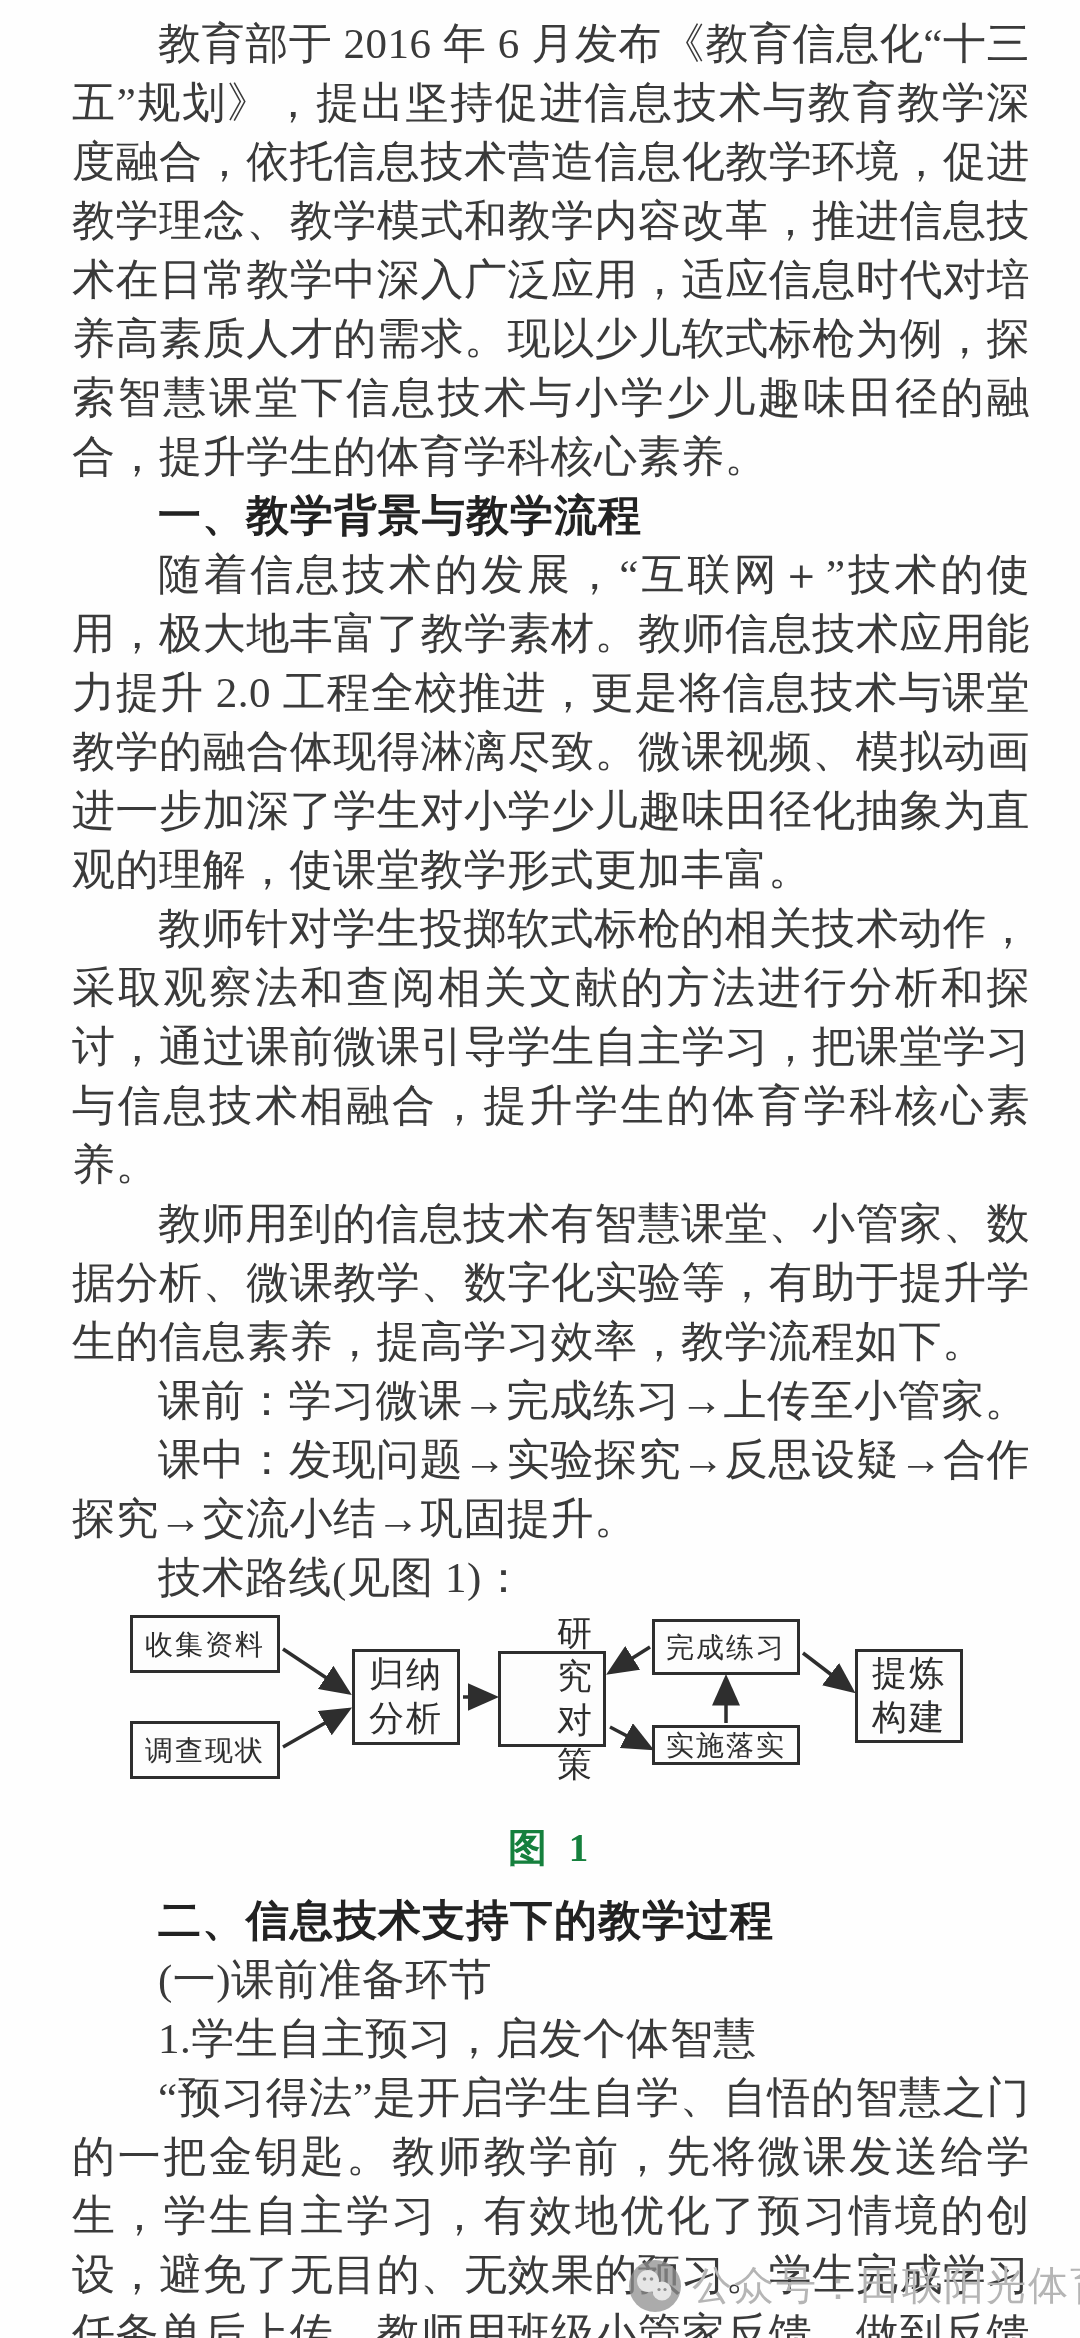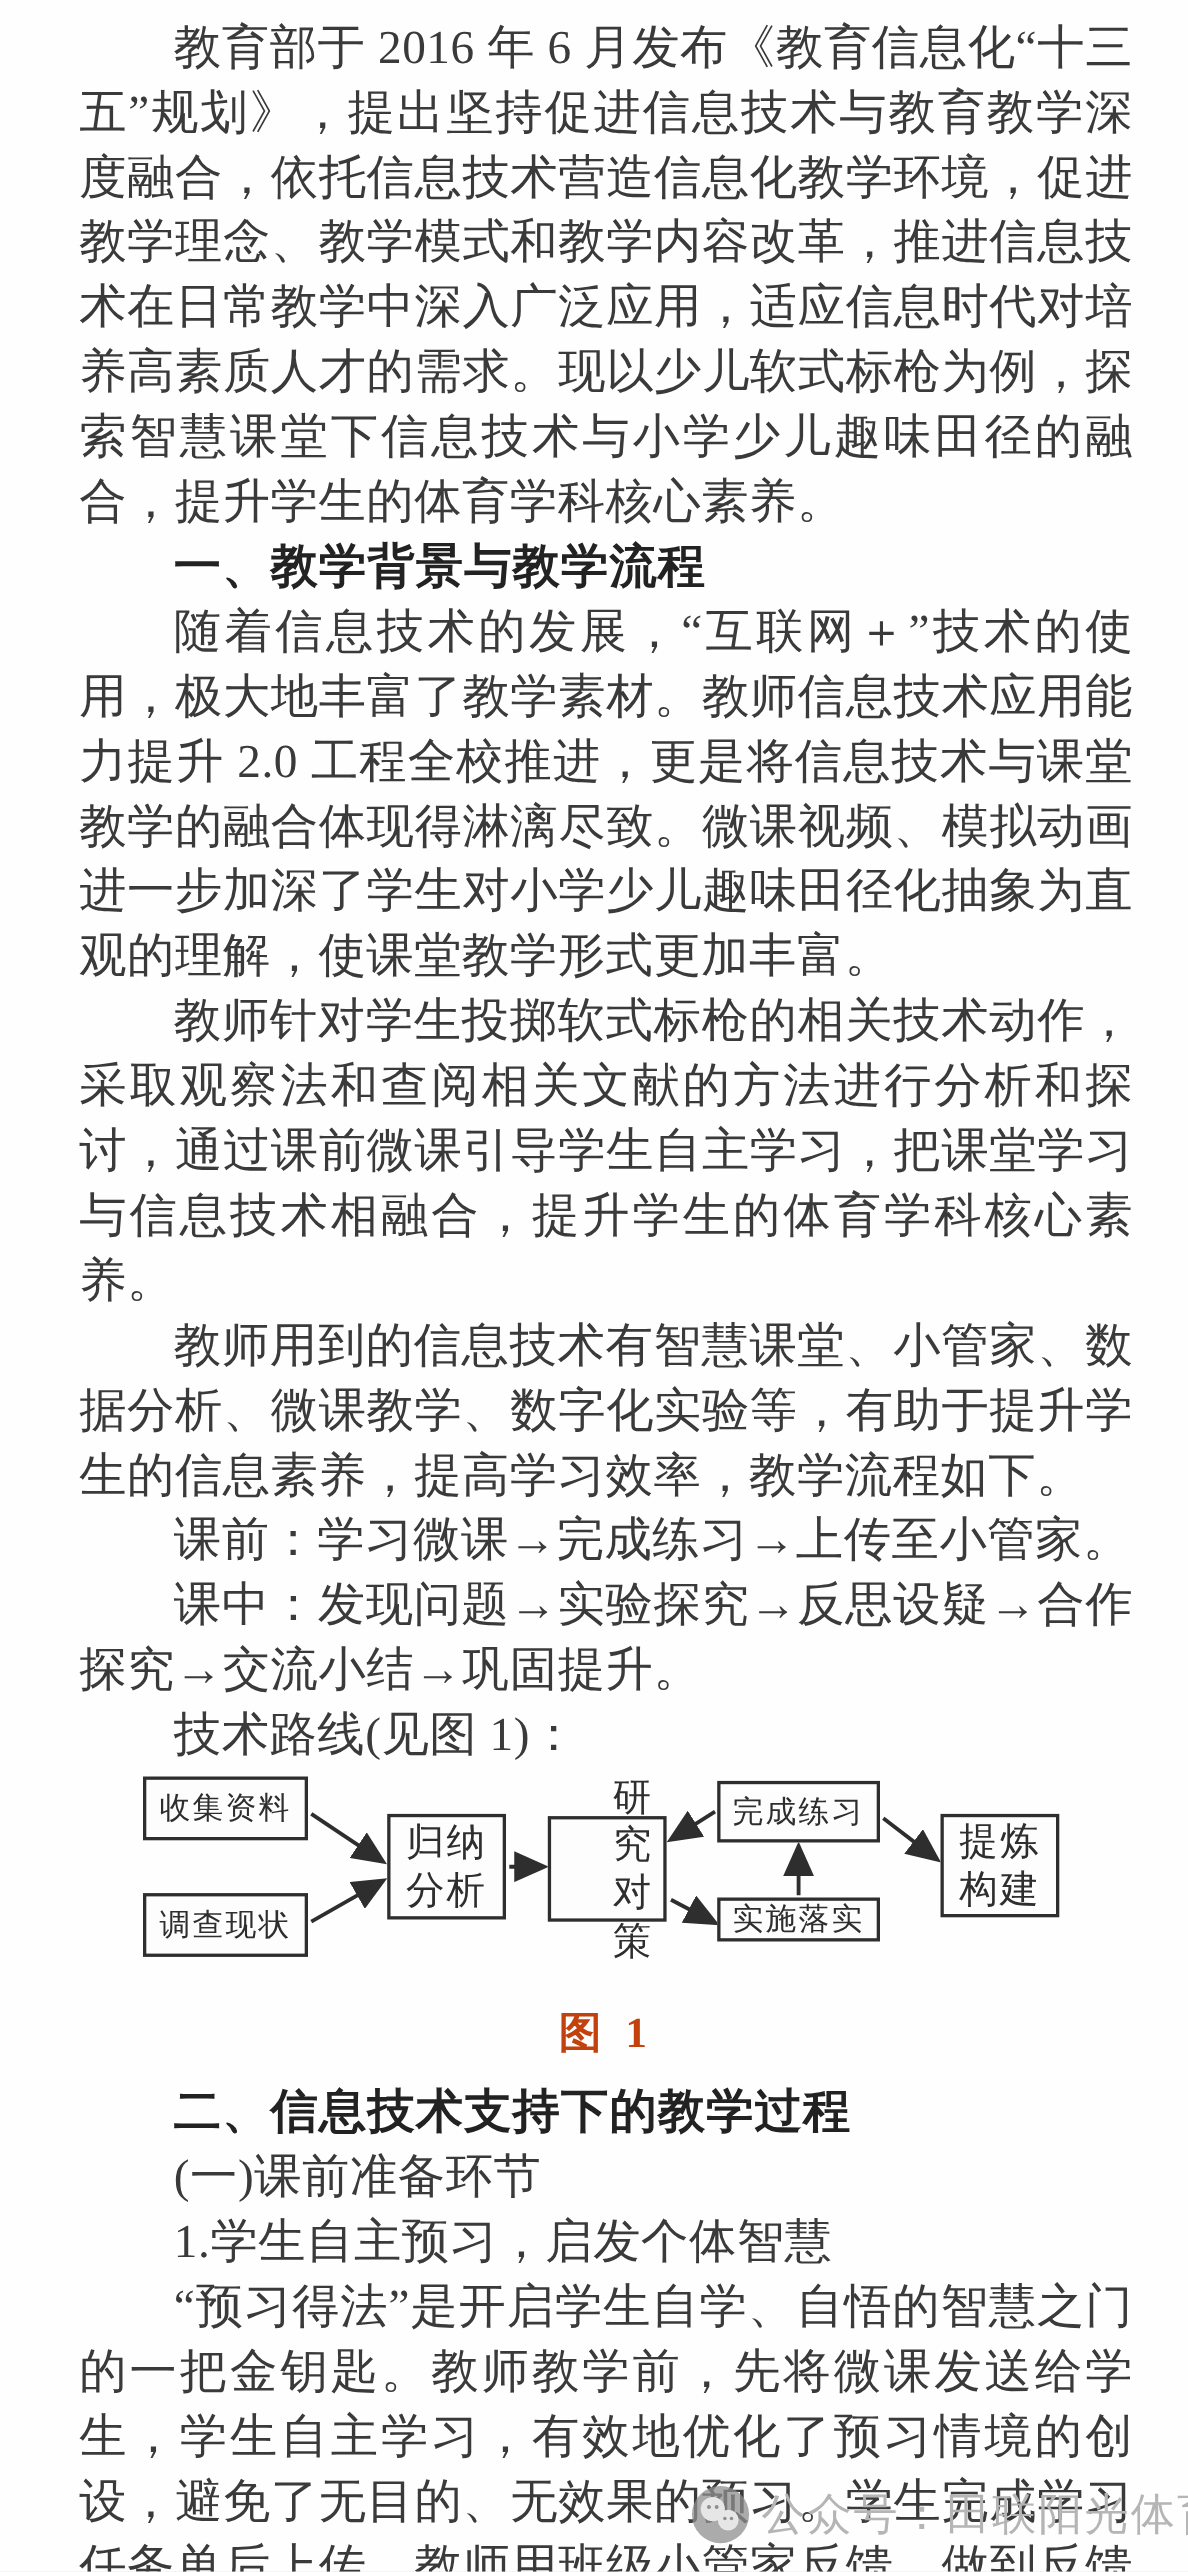--- a/index.html
+++ b/index.html
@@ -59,21 +59,21 @@
   .box-c{left:292px;top:40px;height:96px;}
   .box-d{left:438px;top:42px;height:96px;padding-left:47px;}
   .box-e{left:592px;top:10px;width:148px;height:56px;}
   .box-f{left:592px;top:116px;width:148px;height:40px;}
   .box-g{left:795px;top:40px;height:94px;}
   .fig-caption{
     font-size:39px;
     font-weight:bold;
     text-align:center;
     margin-top:14px;
-    color:#c2410c;
+    color:#15803d;
     letter-spacing:6px;
   }
   .spacer{height:16px;}
   .watermark{
     position:absolute;
     left:628px;top:2258px;
     display:flex;align-items:center;gap:10px;
     pointer-events:none;
   }
   .wm-text{

